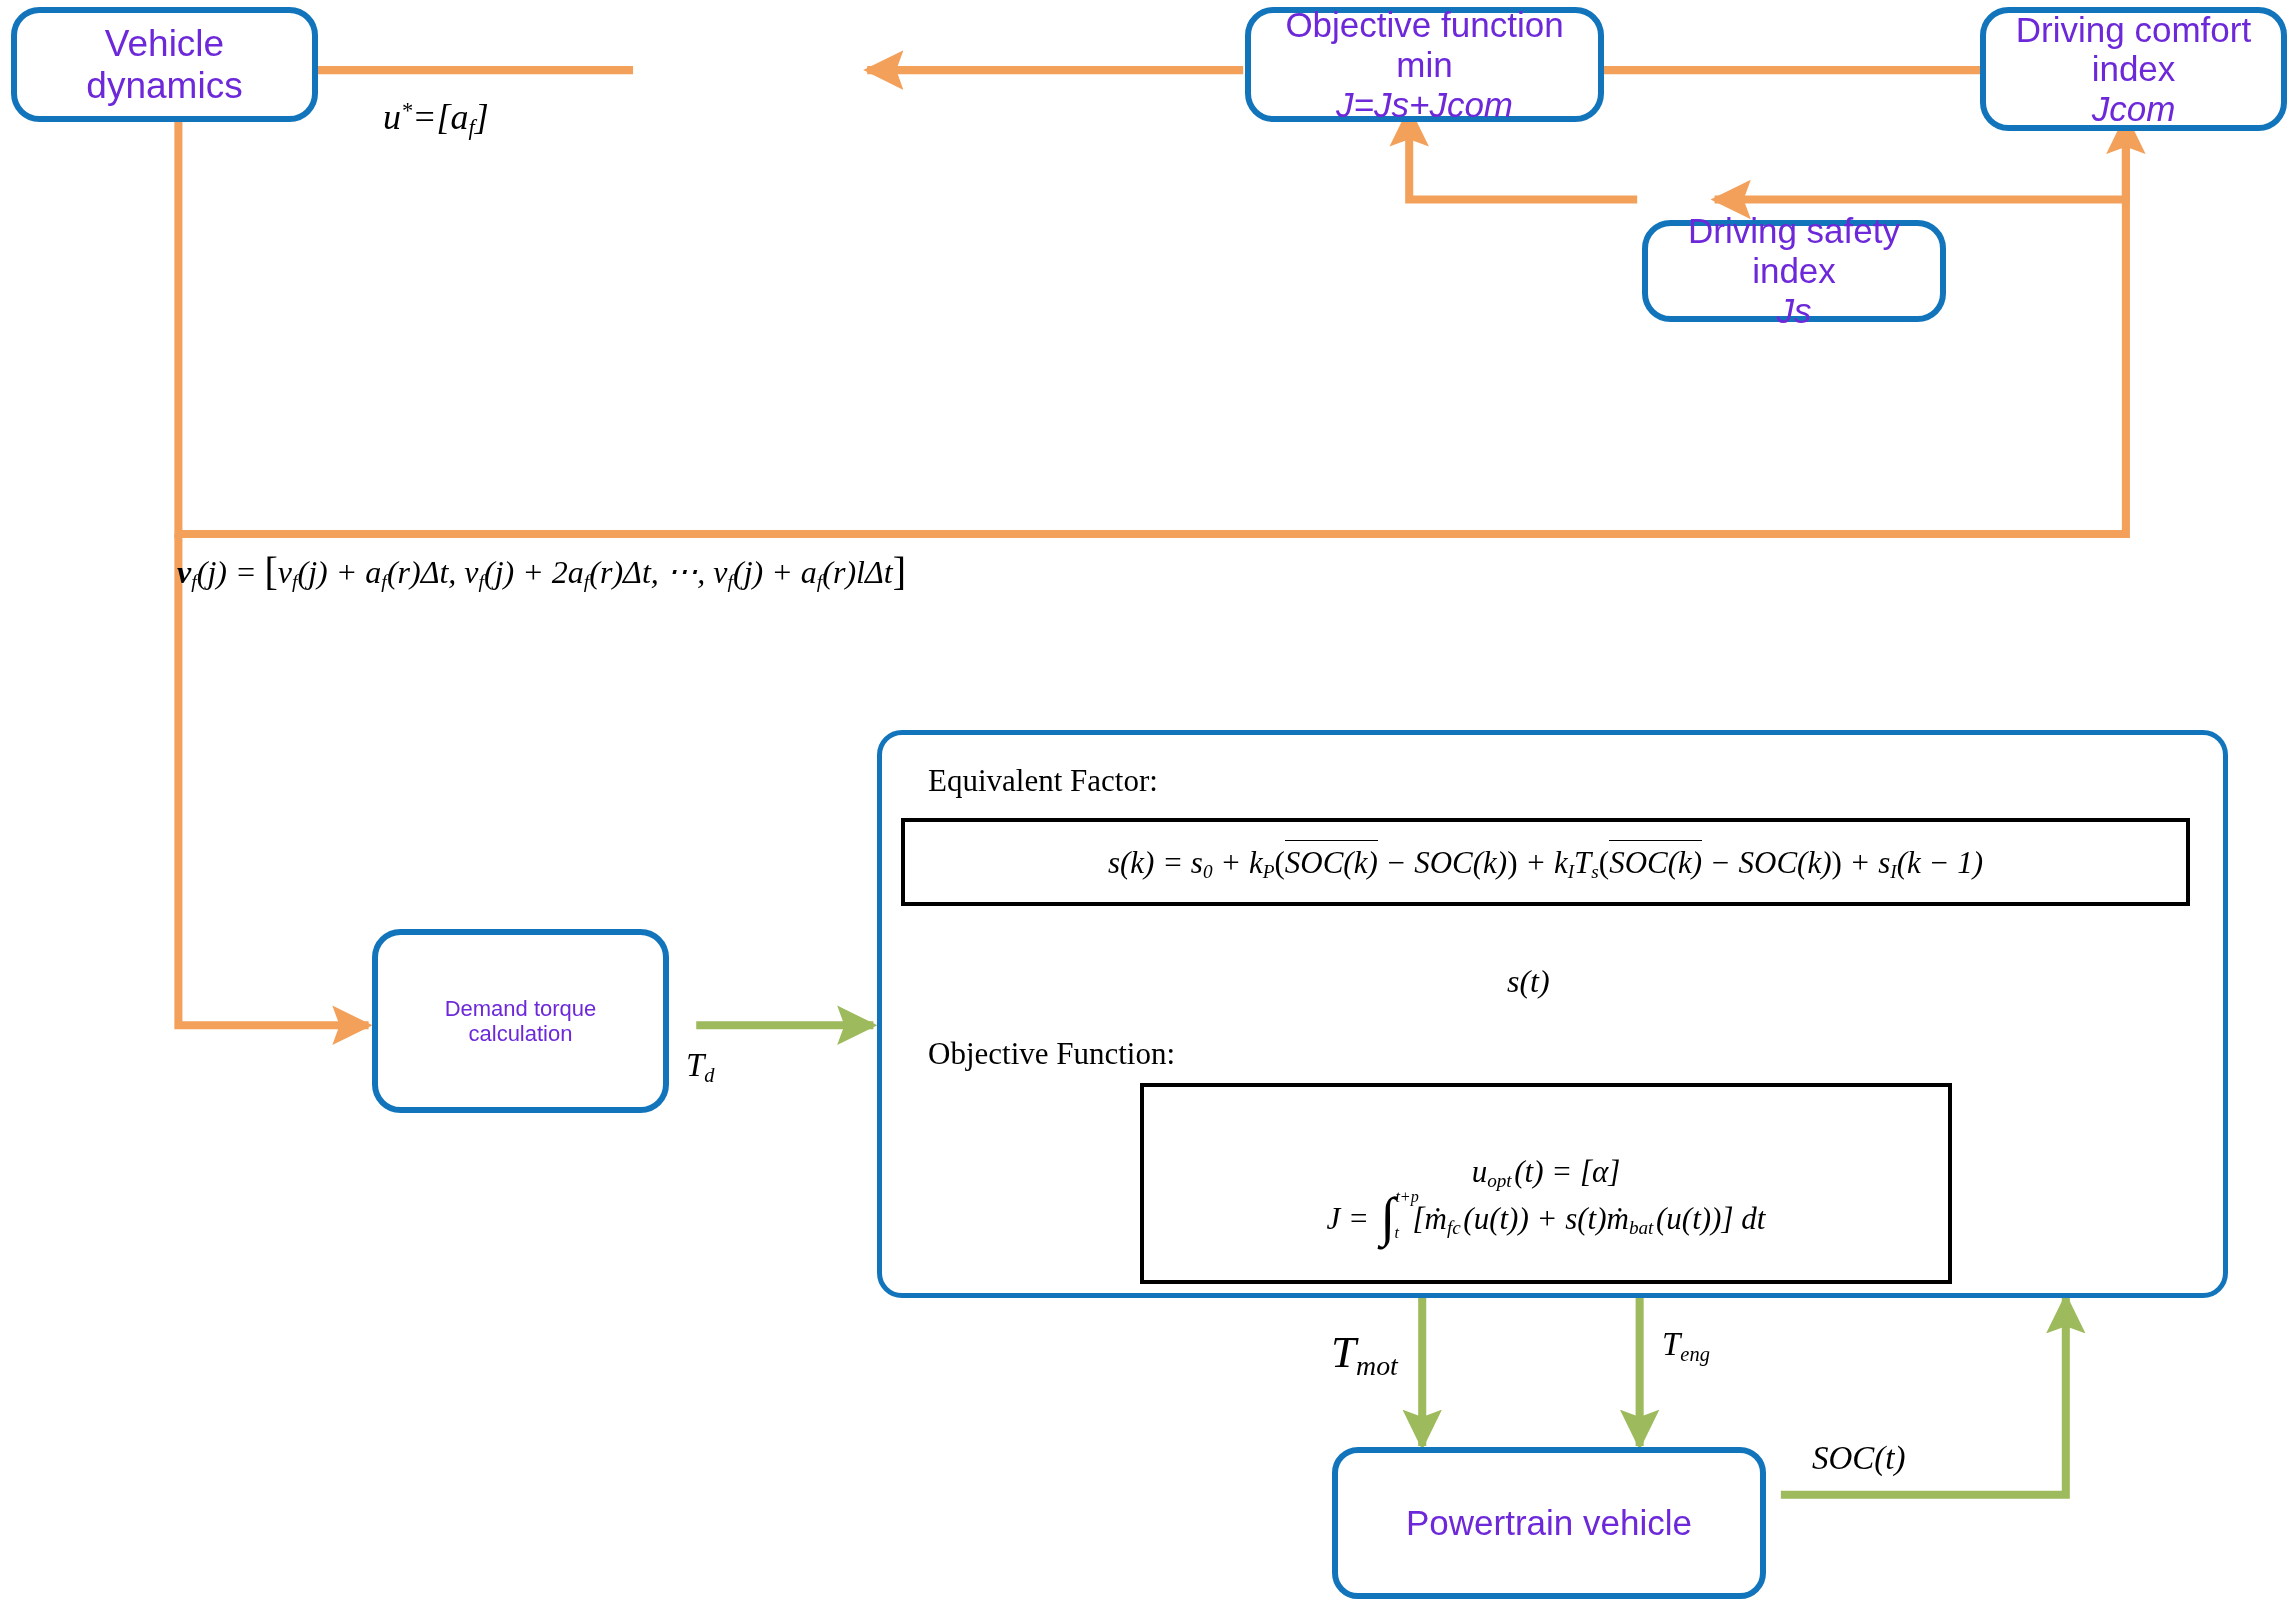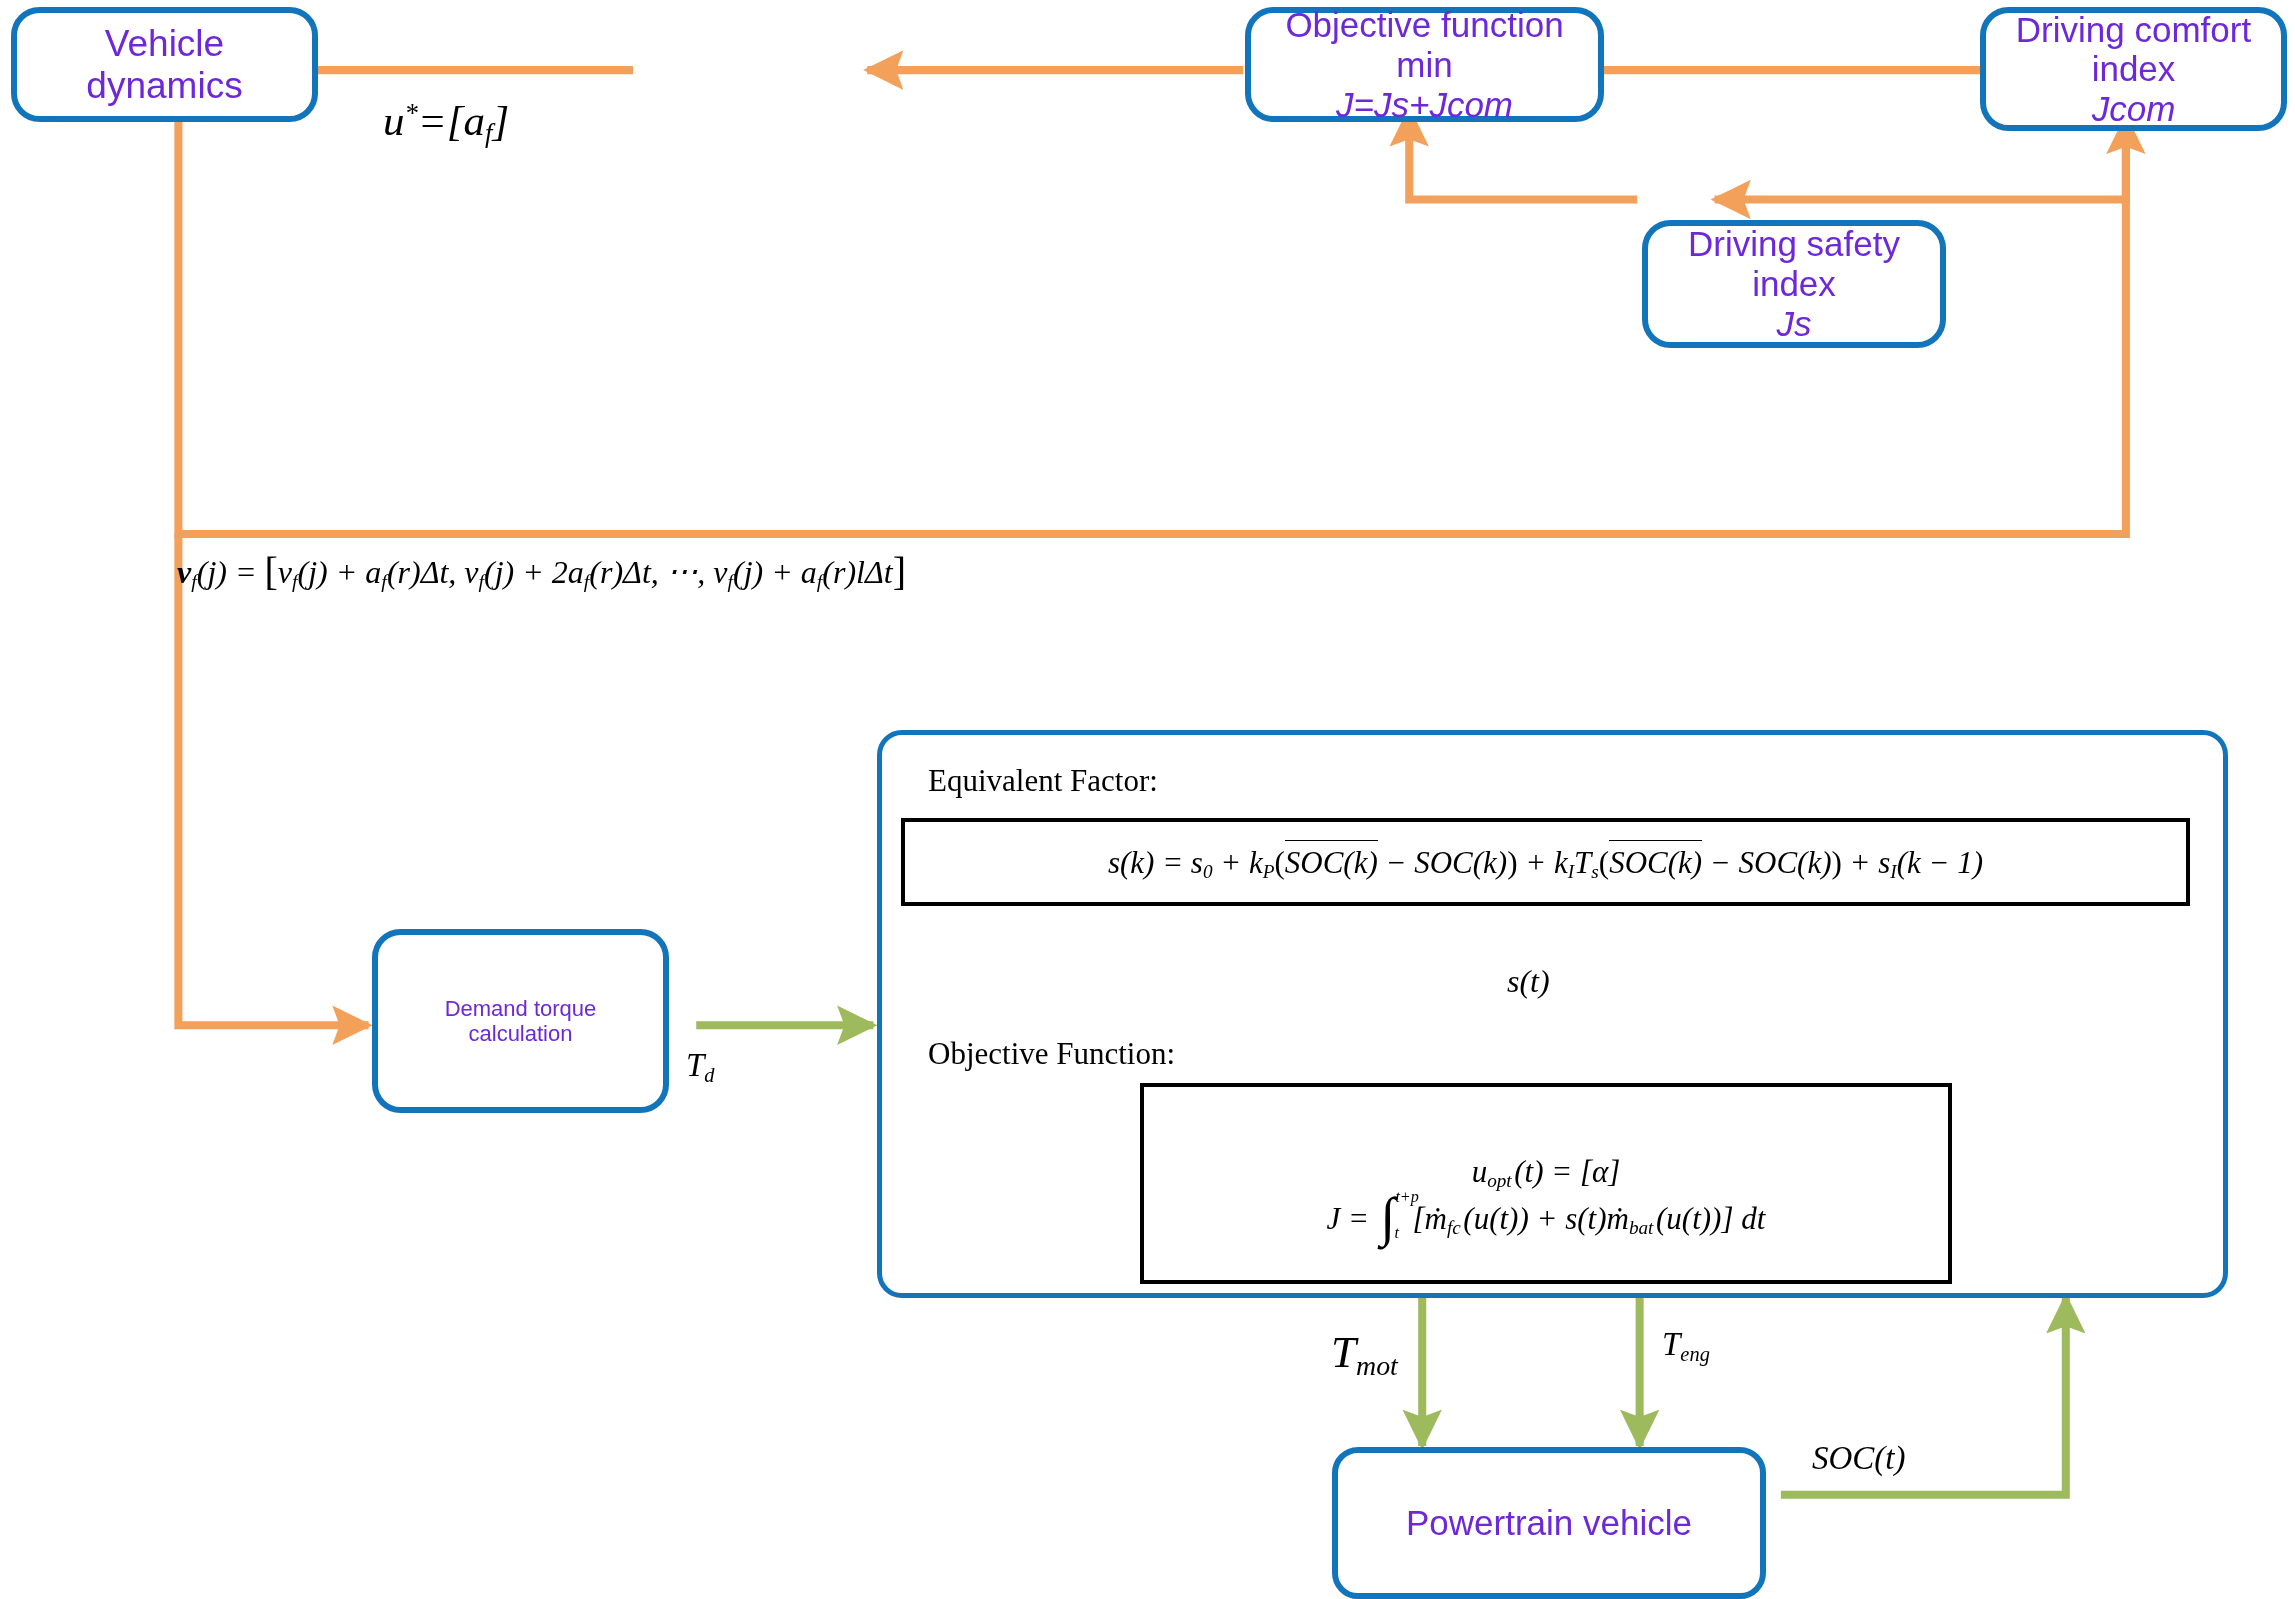--- a/index.html
+++ b/index.html
@@ -106,21 +106,21 @@
   <div class="node" style="left:1980px;top:7.4px;width:307px;height:124px;font-size:35px;">
     <span>
       <span>Driving comfort</span>
       <span>
         <span>index </span>
           <span class="ital">Jcom</span>
       </span>
     </span>
   </div>
 
-  <div class="node" style="left:1642px;top:220px;width:304px;height:128px;font-size:35px;">
+  <div class="node" style="left:1642px;top:220px;width:304px;height:102px;font-size:35px;">
     <span>
       <span>Driving safety</span>
       <span>
         <span>index  </span>
           <span class="ital">Js</span>
       </span>
     </span>
   </div>
 
   <div class="node" style="left:372px;top:929px;width:297px;height:184px;font-size:22px;">
@@ -153,21 +153,21 @@
       <div class="mth" style="font-size:31px;margin-top:26px;white-space:nowrap;">
         u<sub>opt</sub> (t) = [α]
       </div>
       <div class="mth" style="font-size:31px;white-space:nowrap;">
         J = <span class="intwrap"><span class="intg">∫</span><span class="limsup">t+p</span><span class="limsub">t</span></span>
         [<span style="position:relative;">ṁ</span><sub>fc</sub> (u(t)) + s(t)<span style="position:relative;">ṁ</span><sub>bat</sub> (u(t))] dt
       </div>
     </div>
   </div>
 
-  <div class="lbl mth" style="left:383px;top:96px;font-size:43px;">
+  <div class="lbl mth" style="left:383px;top:96px;font-size:36px;">
     u<sup>*</sup>=[a<sub>f</sub>]
   </div>
 
   <div class="lbl mth" style="left:686px;top:1047px;font-size:33px;">
     T<sub>d</sub>
   </div>
 
   <div class="lbl mth" style="left:1331px;top:1326px;font-size:45px;">
     T<sub>mot</sub>
   </div>

